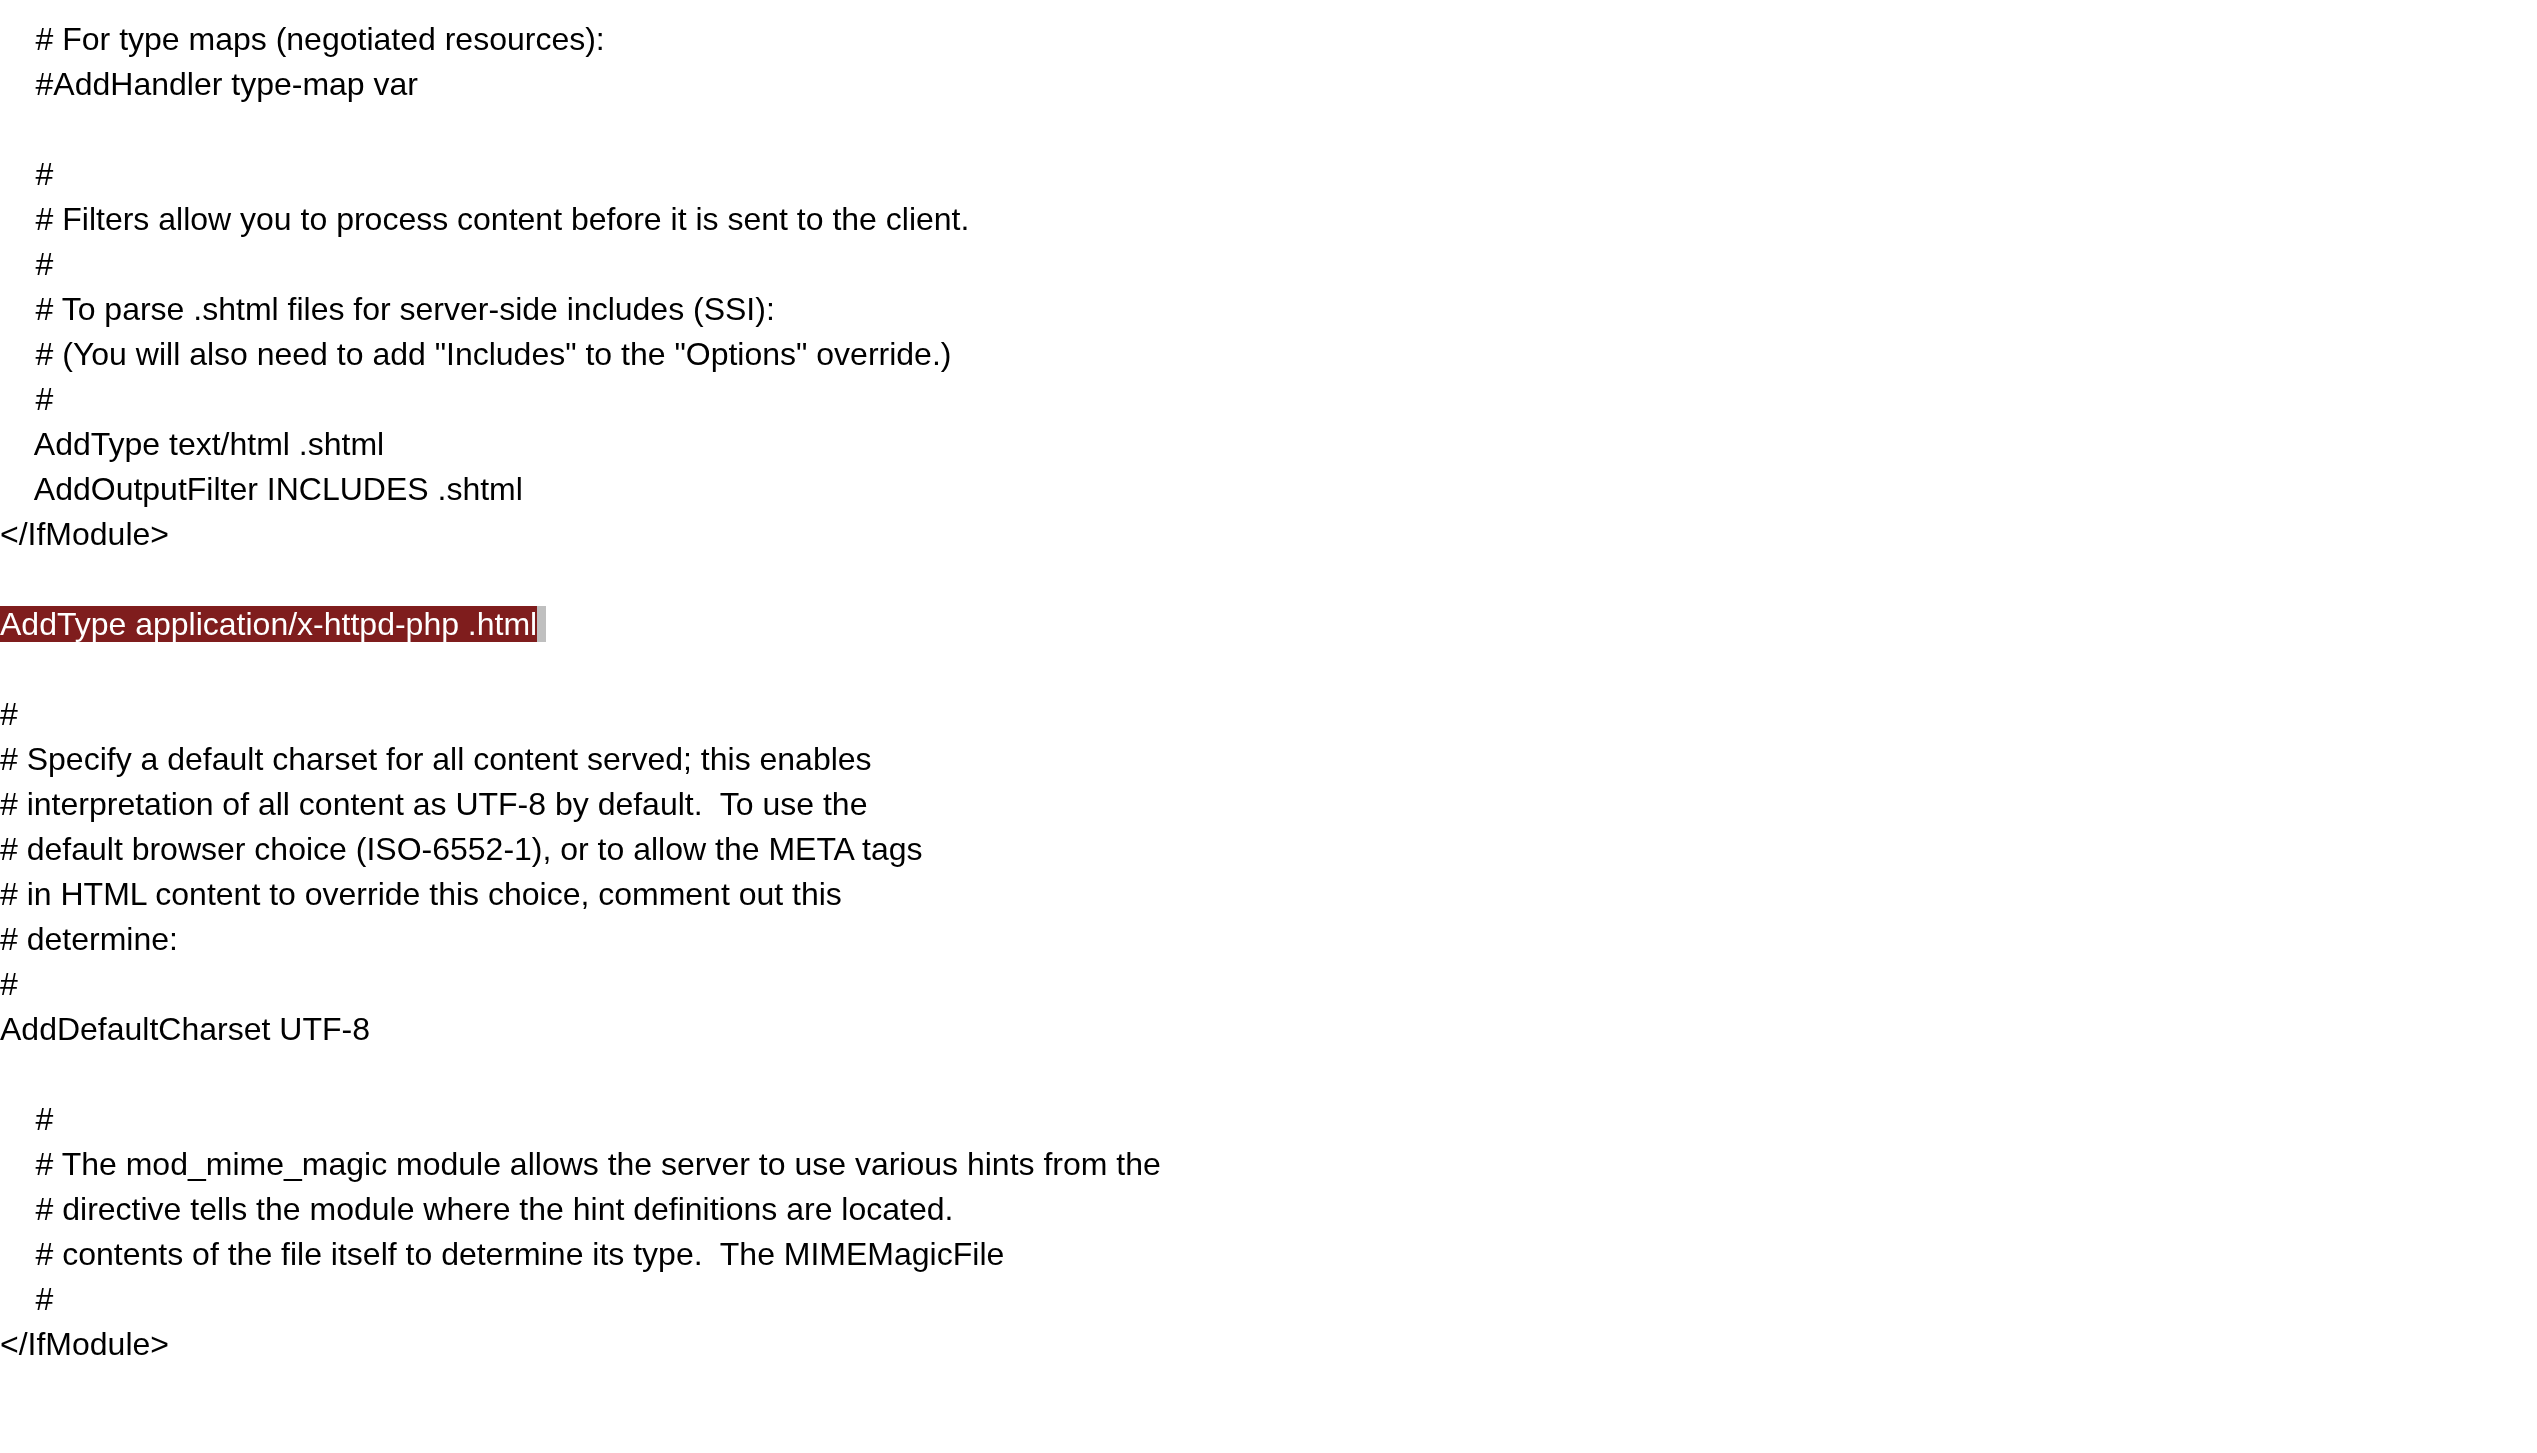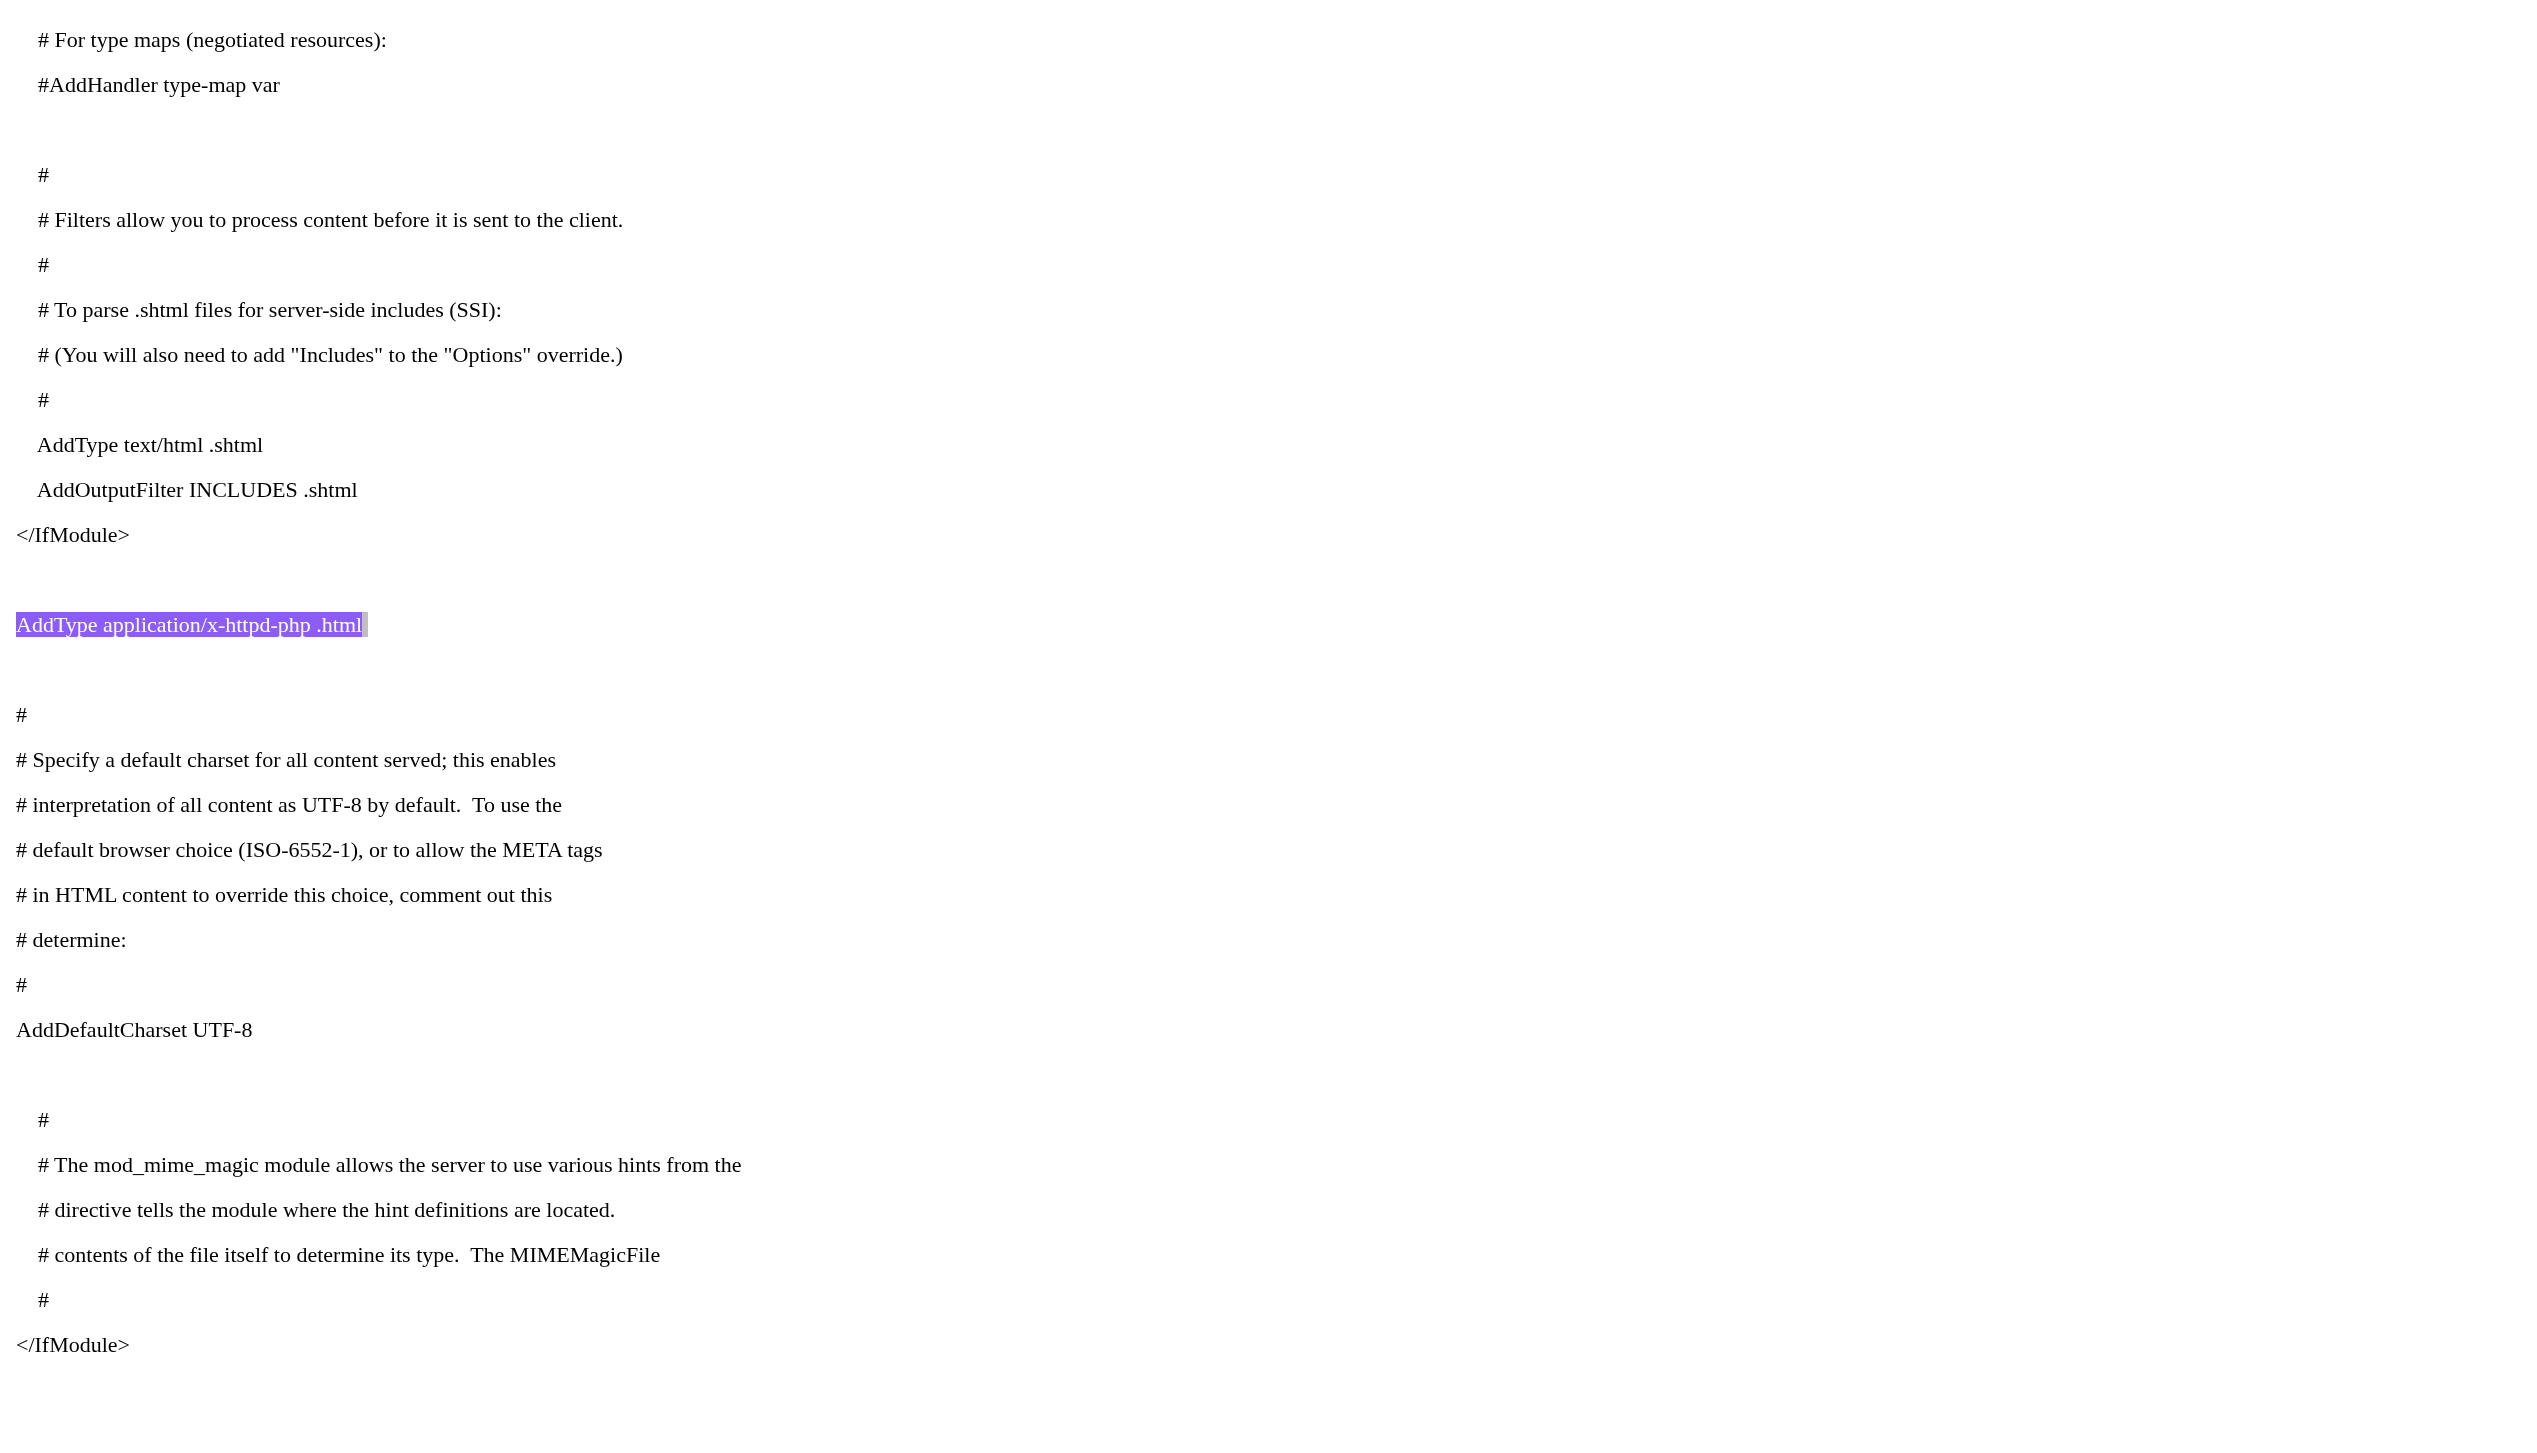--- a/index.html
+++ b/index.html
@@ -13,34 +13,34 @@
     overflow: hidden;
     font-family: "DejaVu Sans Mono", monospace;
   }
   #editor {
     padding: 16.6px 0 0 0;
     box-sizing: border-box;
     width: 100%;
     height: 100%;
   }
   .line {
-    font-family: Liberation Serif, serif;
-    font-size: 22px;
+    font-family: Liberation Sans, sans-serif;
+    font-size: 32px;
     line-height: 45px;
     color: #000000;
     white-space: pre;
     letter-spacing: 0px;
-    padding-left: 16px;
+    padding-left: 0px;
     height: 45px;
   }
   .line .seg {
     white-space: pre;
   }
   .seg.selected {
-    background: #8b5cf6;
+    background: #7f1d1d;
     color: #ffffff;
   }
   .seg.cursor {
     background: #bfbfbf;
     color: #000000;
   }
 </style>
 </head>
 <body>
 

